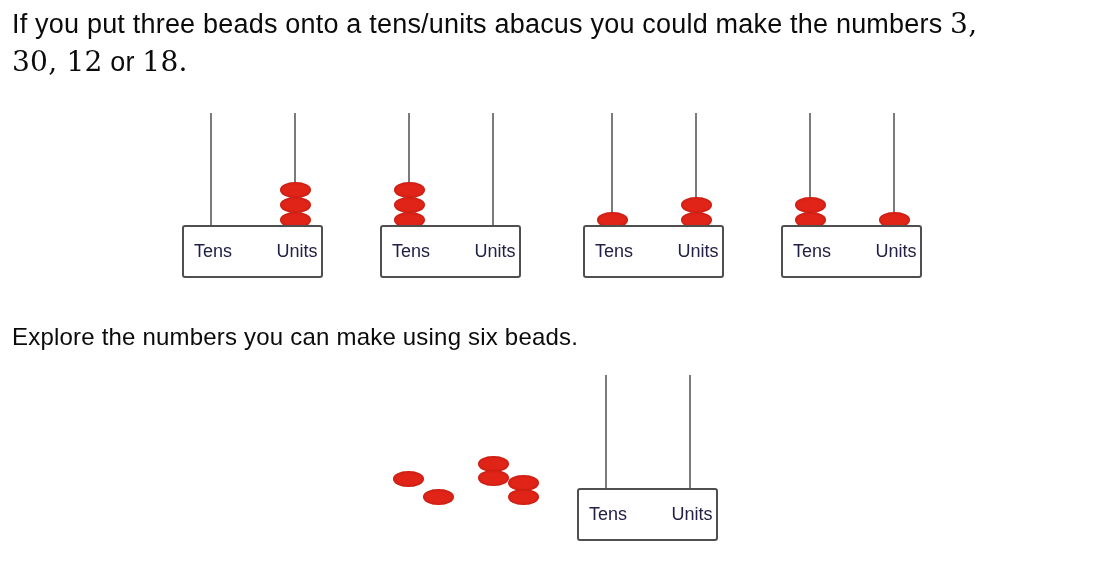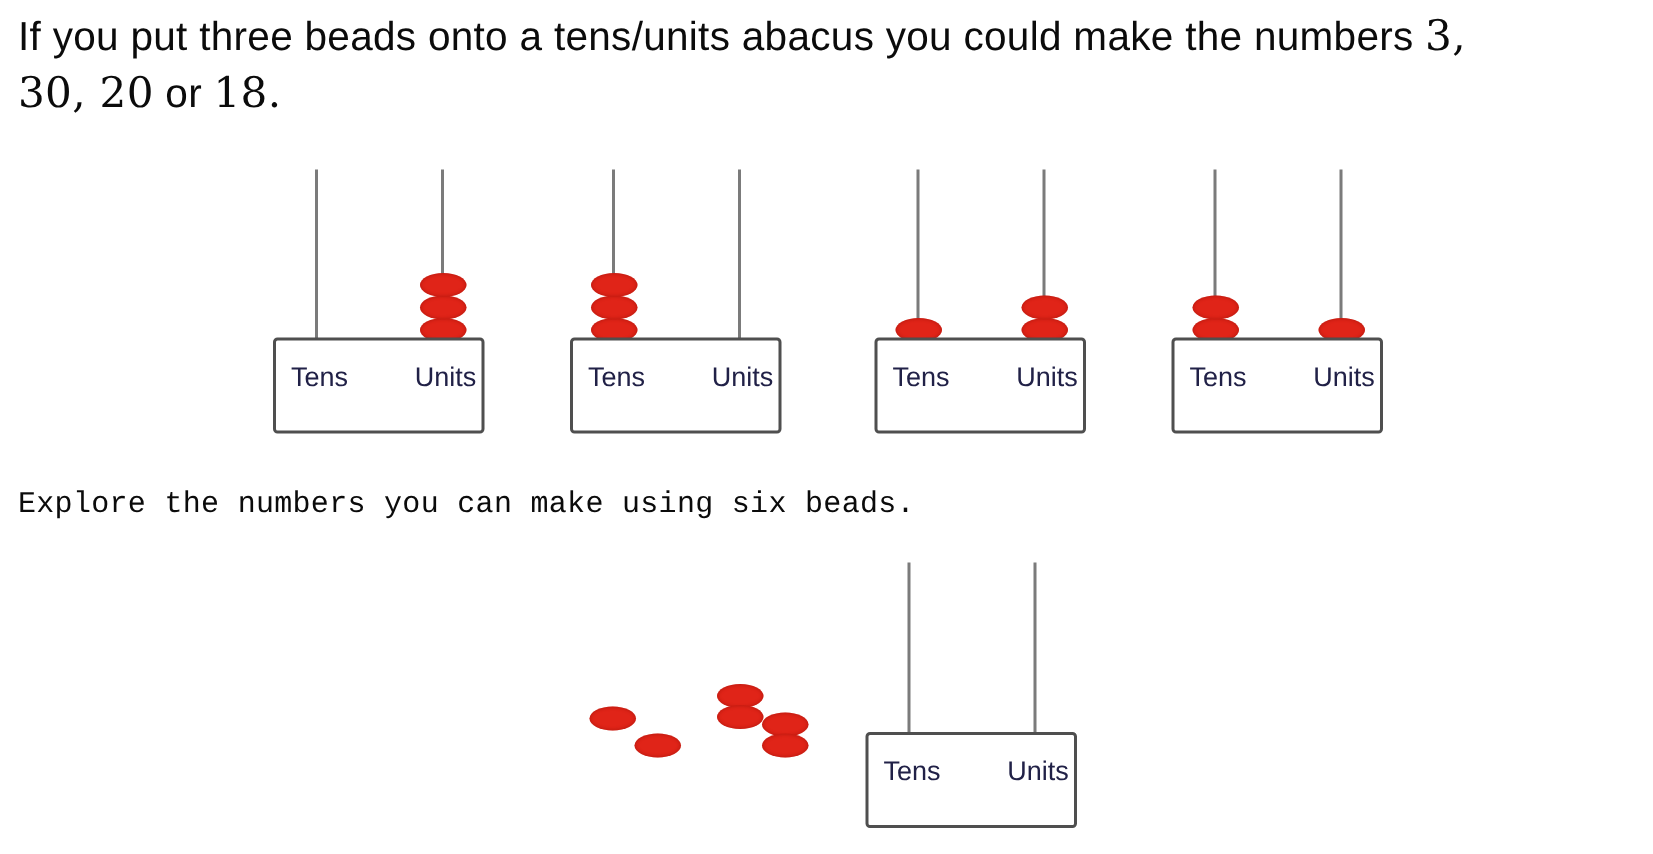--- a/index.html
+++ b/index.html
@@ -23,47 +23,46 @@
   .intro-line { white-space: nowrap; }
   .txt-sans { font-family: "Liberation Sans", sans-serif; text-align: center; }
   .num-serif {
     font-family: "DejaVu Serif", "Liberation Serif", serif;
     font-size: 1.04em;
   }
   .explore {
     position: absolute;
     left: 12px;
     top: 320px;
-    font-size: 20px;
+    font-size: 24px;
     line-height: 34px;
     color: var(--body-text, #0b0b0b);
     letter-spacing: 0.2px;
     white-space: nowrap;
-    font-family: Liberation Mono, monospace;
   }
   .abacus { position: absolute; }
   .rod {
     position: absolute;
     width: 2px;
     background: var(--rod, #7b7b7b);
     top: 0;
   }
   .bead {
     position: absolute;
     width: 31px;
     height: 16px;
     border-radius: 50%;
     background: var(--bead, #e02418);
     box-shadow: inset 0 0 2px 1px rgba(165, 20, 10, 0.45);
   }
   .abacus-box {
     position: absolute;
     left: 0;
     width: 141px;
-    height: 64px;
+    height: 53px;
     box-sizing: border-box;
     border: 2px solid var(--box-border, #4f4f4f);
     border-radius: 3px;
     background: var(--box-fill, #ffffff);
   }
   .box-label {
     position: absolute;
     top: 0;
     transform: translateX(-50%);
     line-height: 49px;
@@ -79,21 +78,21 @@
     background: var(--bead, #e02418);
     box-shadow: inset 0 0 2px 1px rgba(165, 20, 10, 0.45);
   }
 </style>
 </head>
 <body>
 
 <div class="page">
   <div class="intro" id="intro">
       <div class="intro-line"><span class="txt-sans">If you put three beads onto a tens/units abacus you could make the numbers </span><span class="num-serif">3,</span></div>
-      <div class="intro-line"><span class="num-serif">30, 20</span><span class="txt-sans"> or </span><span class="num-serif">18.</span></div>
+      <div class="intro-line"><span class="num-serif">30, 12</span><span class="txt-sans"> or </span><span class="num-serif">18.</span></div>
     </div>
   <div id="abacus-layer">
       <div class="abacus" style="left: 182px; top: 113px; width: 141px; height: 165px;">
         <div class="rod" style="left: 28px; height: 114px;"></div>
         <div class="rod" style="left: 112px; height: 114px;"></div>
         <div class="bead" style="left: 97.5px; top: 99px;"></div>
         <div class="bead" style="left: 97.5px; top: 84px;"></div>
         <div class="bead" style="left: 97.5px; top: 69px;"></div>
         <div class="abacus-box" style="top: 112px;">
           <span class="box-label" style="left: 29px;">Tens</span>

